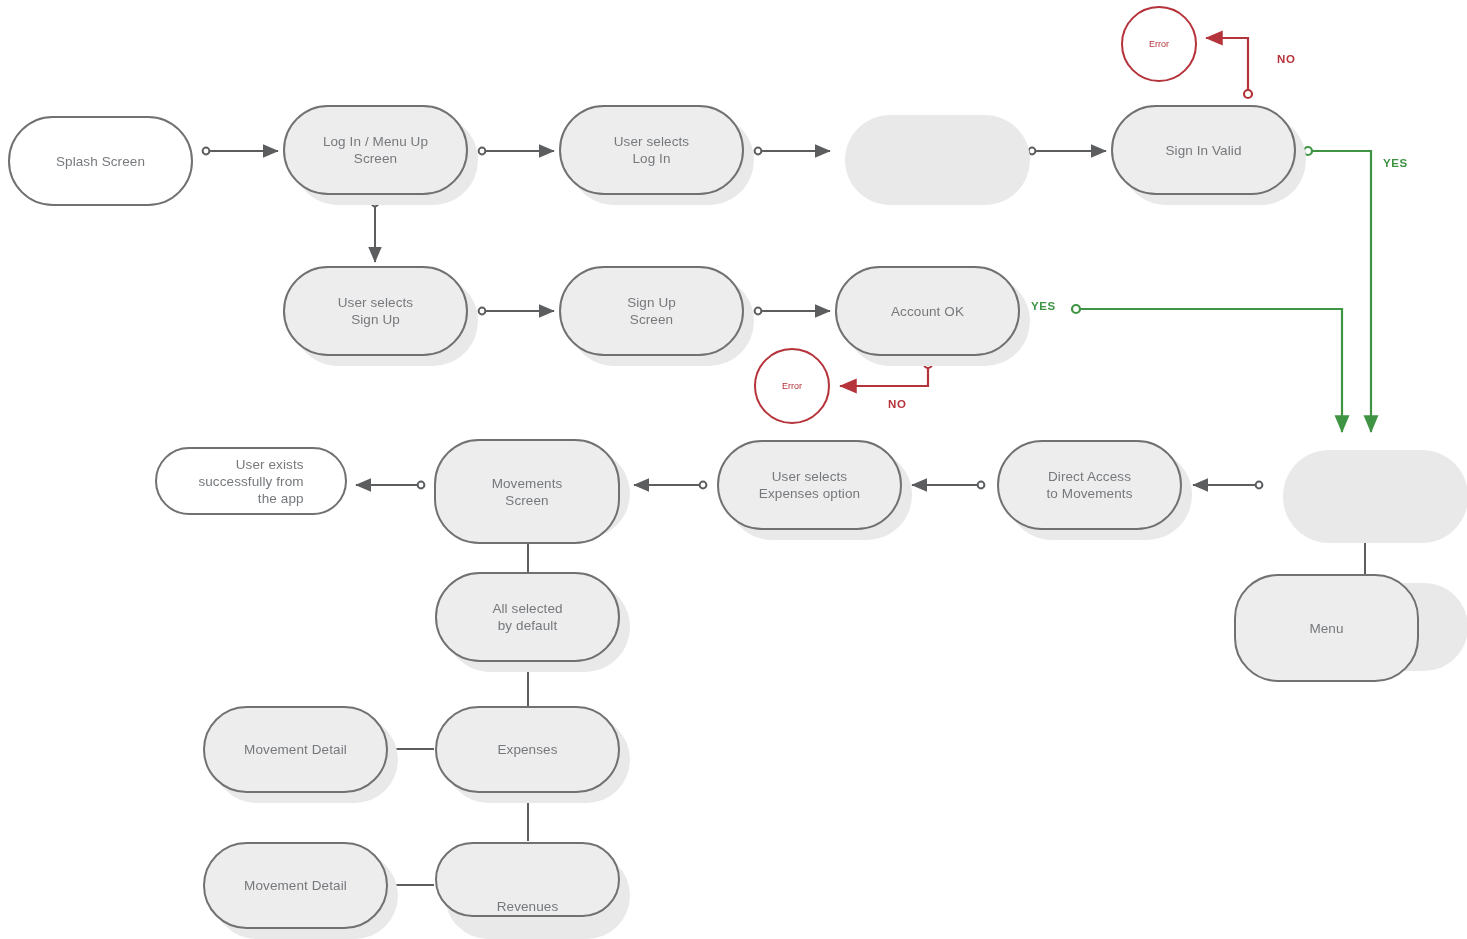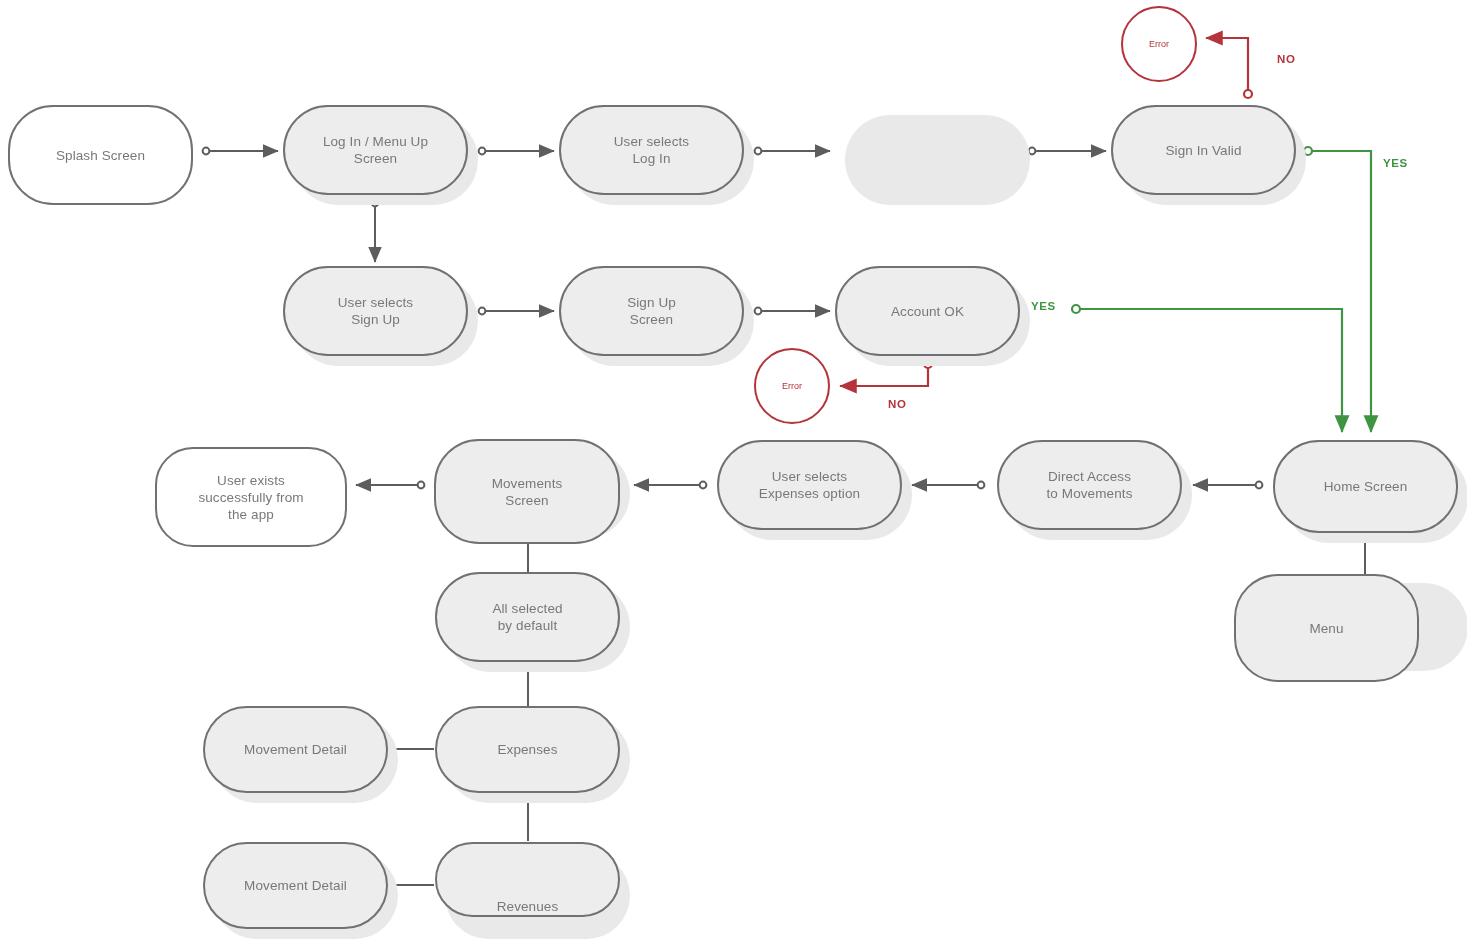--- a/index.html
+++ b/index.html
@@ -157,21 +157,21 @@
   <div class="shadow" style="left:1283px;top:583px;width:185px;height:88px;border-radius:44px;"></div>
   <div class="shadow" style="left:1007px;top:450px;width:185px;height:90px;border-radius:45px;"></div>
   <div class="shadow" style="left:727px;top:450px;width:185px;height:90px;border-radius:45px;"></div>
   <div class="shadow" style="left:444px;top:449px;width:186px;height:89px;border-radius:45px;"></div>
   <div class="shadow" style="left:445px;top:582px;width:185px;height:90px;border-radius:45px;"></div>
   <div class="shadow" style="left:445px;top:716px;width:185px;height:87px;border-radius:44px;"></div>
   <div class="shadow" style="left:213px;top:716px;width:185px;height:87px;border-radius:44px;"></div>
   <div class="shadow" style="left:445px;top:852px;width:185px;height:87px;border-radius:44px;"></div>
   <div class="shadow" style="left:213px;top:852px;width:185px;height:87px;border-radius:44px;"></div>
 
-  <div class="node plain" style="left:8px;top:105px;width:185px;height:100px;border-radius:45px;">
+  <div class="node plain" style="left:8px;top:116px;width:185px;height:90px;border-radius:45px;">
     <span class="lbl">Splash Screen</span>
   </div>
 
   <div class="node filled" style="left:283px;top:105px;width:185px;height:90px;border-radius:45px;">
     <span class="lbl">Log In / Menu Up
 Screen</span>
   </div>
 
   <div class="node filled" style="left:559px;top:105px;width:185px;height:90px;border-radius:45px;">
     <span class="lbl">User selects
@@ -198,44 +198,41 @@
   </div>
 
   <div class="errnode" style="left:1121px;top:6px;width:76px;height:76px;">
     <span>Error</span>
   </div>
 
   <div class="errnode" style="left:754px;top:348px;width:76px;height:76px;">
     <span>Error</span>
   </div>
 
-  <div class="node filled" style="left:1273px;top:440px;width:185px;height:93px;border-radius:46px;">
-    <span class="lbl">Home Screen</span>
-  </div>
 
   <div class="node filled" style="left:1234px;top:574px;width:185px;height:108px;border-radius:44px;">
     <span class="lbl">Menu</span>
   </div>
 
   <div class="node filled" style="left:997px;top:440px;width:185px;height:90px;border-radius:45px;">
     <span class="lbl">Direct Access
 to Movements</span>
   </div>
 
   <div class="node filled" style="left:717px;top:440px;width:185px;height:90px;border-radius:45px;">
     <span class="lbl">User selects
 Expenses option</span>
   </div>
 
   <div class="node filled" style="left:434px;top:439px;width:186px;height:105px;border-radius:45px;">
     <span class="lbl">Movements
 Screen</span>
   </div>
 
-  <div class="node plain" style="left:155px;top:447px;width:192px;height:100px;border-radius:38px;">
+  <div class="node plain" style="left:155px;top:447px;width:192px;height:68px;border-radius:38px;text-align:right;">
     <span class="lbl">User exists
 successfully from
 the app</span>
   </div>
 
   <div class="node filled" style="left:435px;top:572px;width:185px;height:90px;border-radius:45px;">
     <span class="lbl">All selected
 by default</span>
   </div>
 

